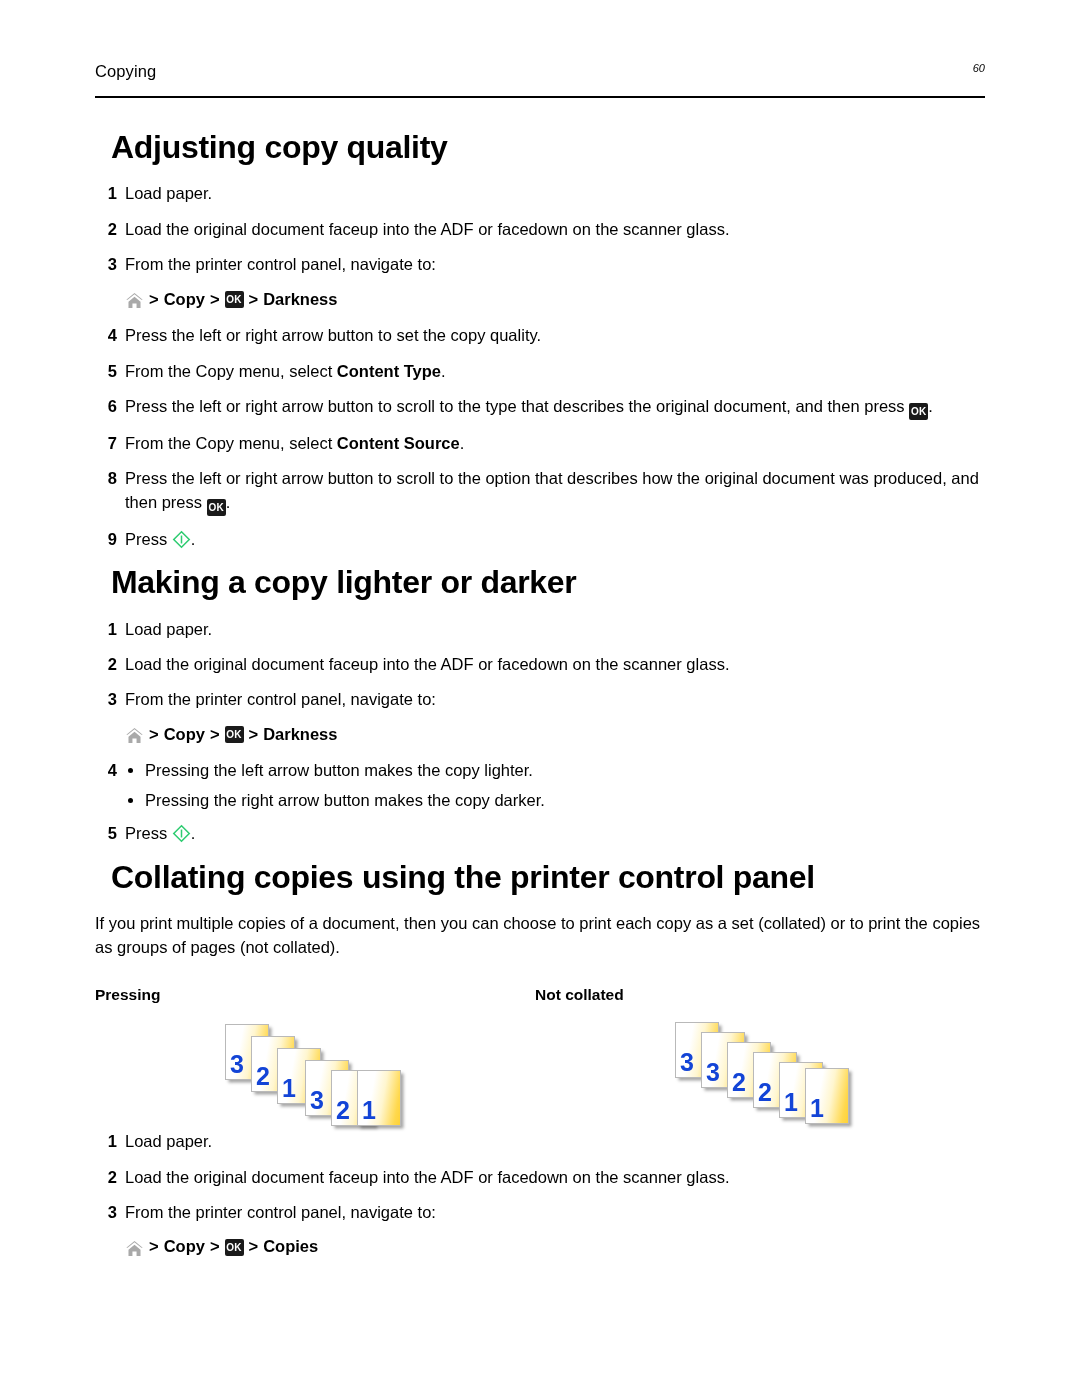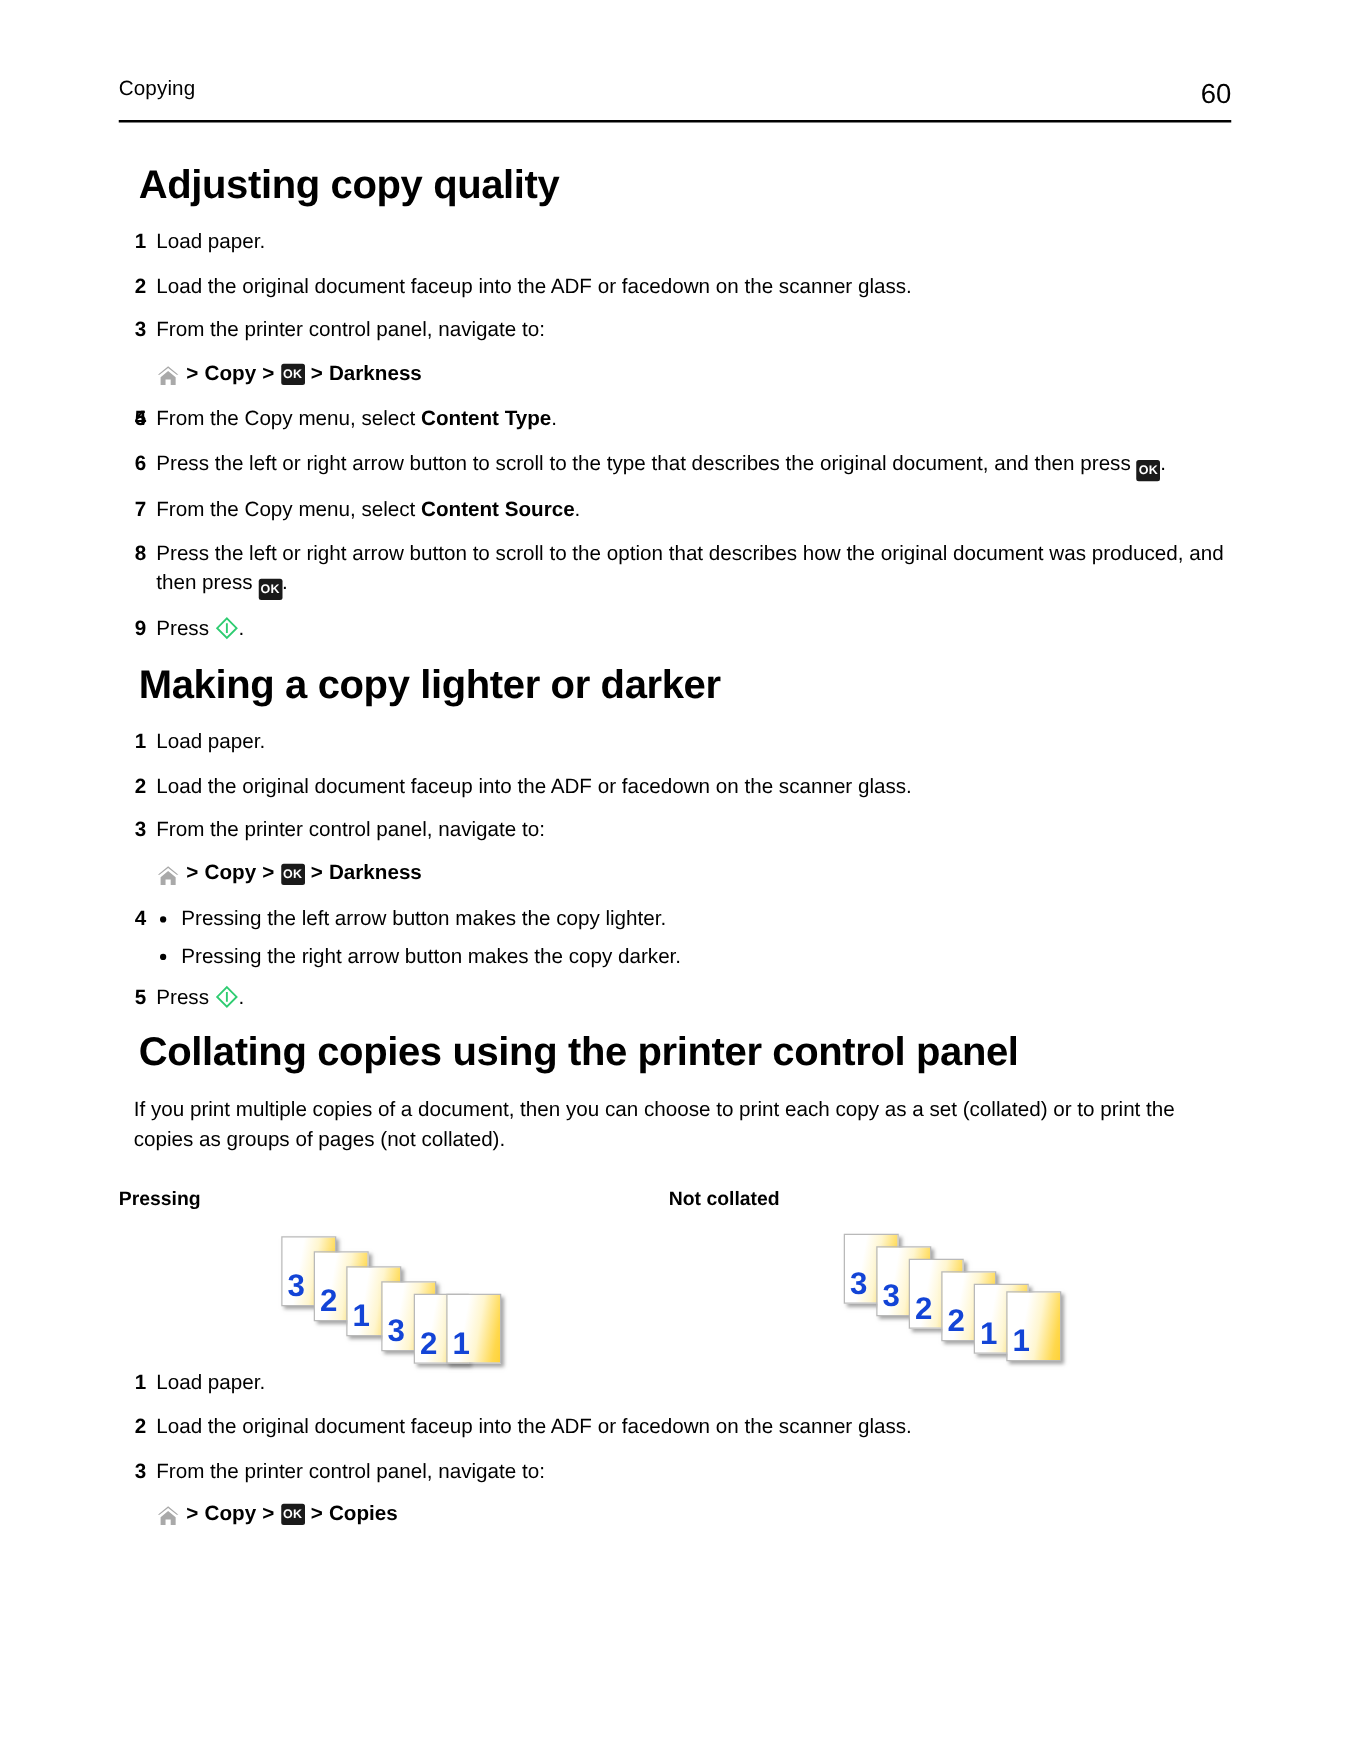--- a/index.html
+++ b/index.html
@@ -36,21 +36,22 @@
     position: absolute;
     left: 0;
     top: 0;
     font-size: 16.5px;
     letter-spacing: .1px;
   }
   .runhead-page {
     position: absolute;
     right: 0;
     top: 0;
-    font-size: 22px;
+    font-size: 11px;
+    font-style: italic;
   }
 
   
   .content {
     position: absolute;
     left: 95px;
     top: 128px;
     width: 895px;
   }
 
@@ -122,21 +123,21 @@
     top: 9px;
     width: 5px;
     height: 5px;
     border-radius: 50%;
     background: #000;
   }
 
   p.para {
     font-size: 16.5px;
     line-height: 1.45;
-    margin: 0 0 12px 12px;
+    margin: 0 0 12px 0;
   }
 
   
   .icon-home {
     display: inline-block;
     width: 19px;
     height: 19px;
     vertical-align: -4px;
     position: relative;
     top: 1px;
@@ -254,20 +255,21 @@
       <span>Copy</span>
       <span class="sep">&gt;</span>
       <span class="icon-ok">OK</span>
       <span class="sep">&gt;</span>
       <span>Darkness</span>
     </div>
 
     <ol class="steps">
       <li>
         <span class="num">4</span>
+        <span class="steptext">Press the left or right arrow button to set the copy quality.</span>
       </li>
       <li>
         <span class="num">5</span>
         <span class="steptext"><span>From the Copy menu, select </span><b>Content Type</b><span>.</span></span>
       </li>
       <li>
         <span class="num">6</span>
         <span class="steptext"><span>Press the left or right arrow button to scroll to the type that describes the original document, and then press </span><span class="icon-ok">OK</span><span>.</span></span>
       </li>
       <li>

